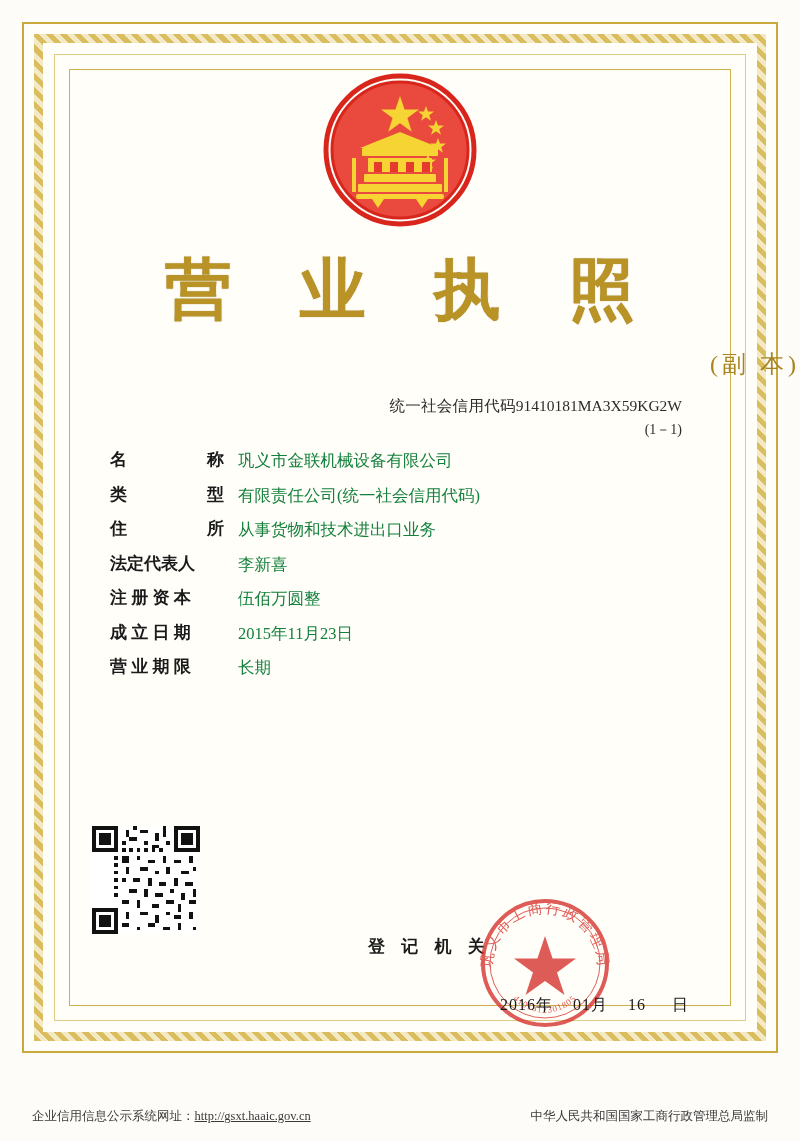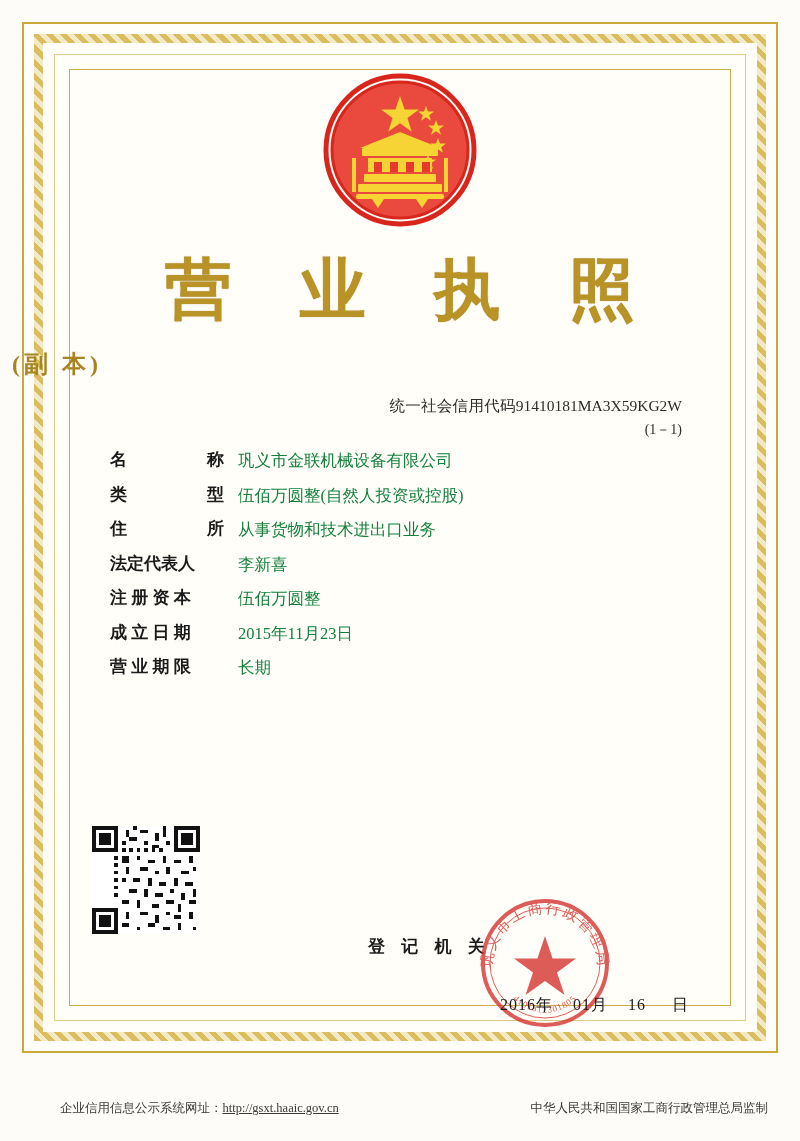--- a/index.html
+++ b/index.html
@@ -73,25 +73,24 @@
     font-weight: bold;
     letter-spacing: 26px;
     text-indent: 26px;
     color: #b99326;
     text-shadow: 0 0 1px #8d6f12;
   }
   .subtitle {
     position: absolute;
     top: 348px;
     left: 12px; right: 0;
-    text-align: left;
+    text-align: right;
     font-size: 24px;
     color: #a8831f;
     letter-spacing: 4px;
-    font-weight: bold;
   }
 
   
   .credit-line {
     position: absolute;
     top: 396px;
     right: 118px;
     font-size: 15.5px;
     color: #2b2b2b;
     letter-spacing: 0.3px;
@@ -187,26 +186,25 @@
     height: 150px;
     opacity: 0.78;
     pointer-events: none;
   }
 
   
   .footer {
     position: absolute;
     left: 32px;
     right: 32px;
-    bottom: 24px;
+    bottom: 16px;
     display: flex;
     justify-content: space-between;
     font-size: 12.5px;
     color: #3a3a3a;
-    margin-left: 28px;
   }
   .footer a, .footer .url {
     color: #3a3a3a;
     text-decoration: underline;
   }
 </style>
 </head>
 <body>
 
 <div class="page">
@@ -277,21 +275,21 @@
         <span>称</span>
       </div>
       <div class="field-value">巩义市金联机械设备有限公司</div>
     </div>
 
     <div class="field-row">
       <div class="field-label">
         <span>类</span>
         <span>型</span>
       </div>
-      <div class="field-value">伍佰万圆整(自然人投资或控股)</div>
+      <div class="field-value">有限责任公司(统一社会信用代码)</div>
     </div>
 
     <div class="field-row">
       <div class="field-label">
         <span>住</span>
         <span>所</span>
       </div>
       <div class="field-value">从事货物和技术进出口业务</div>
     </div>
 

